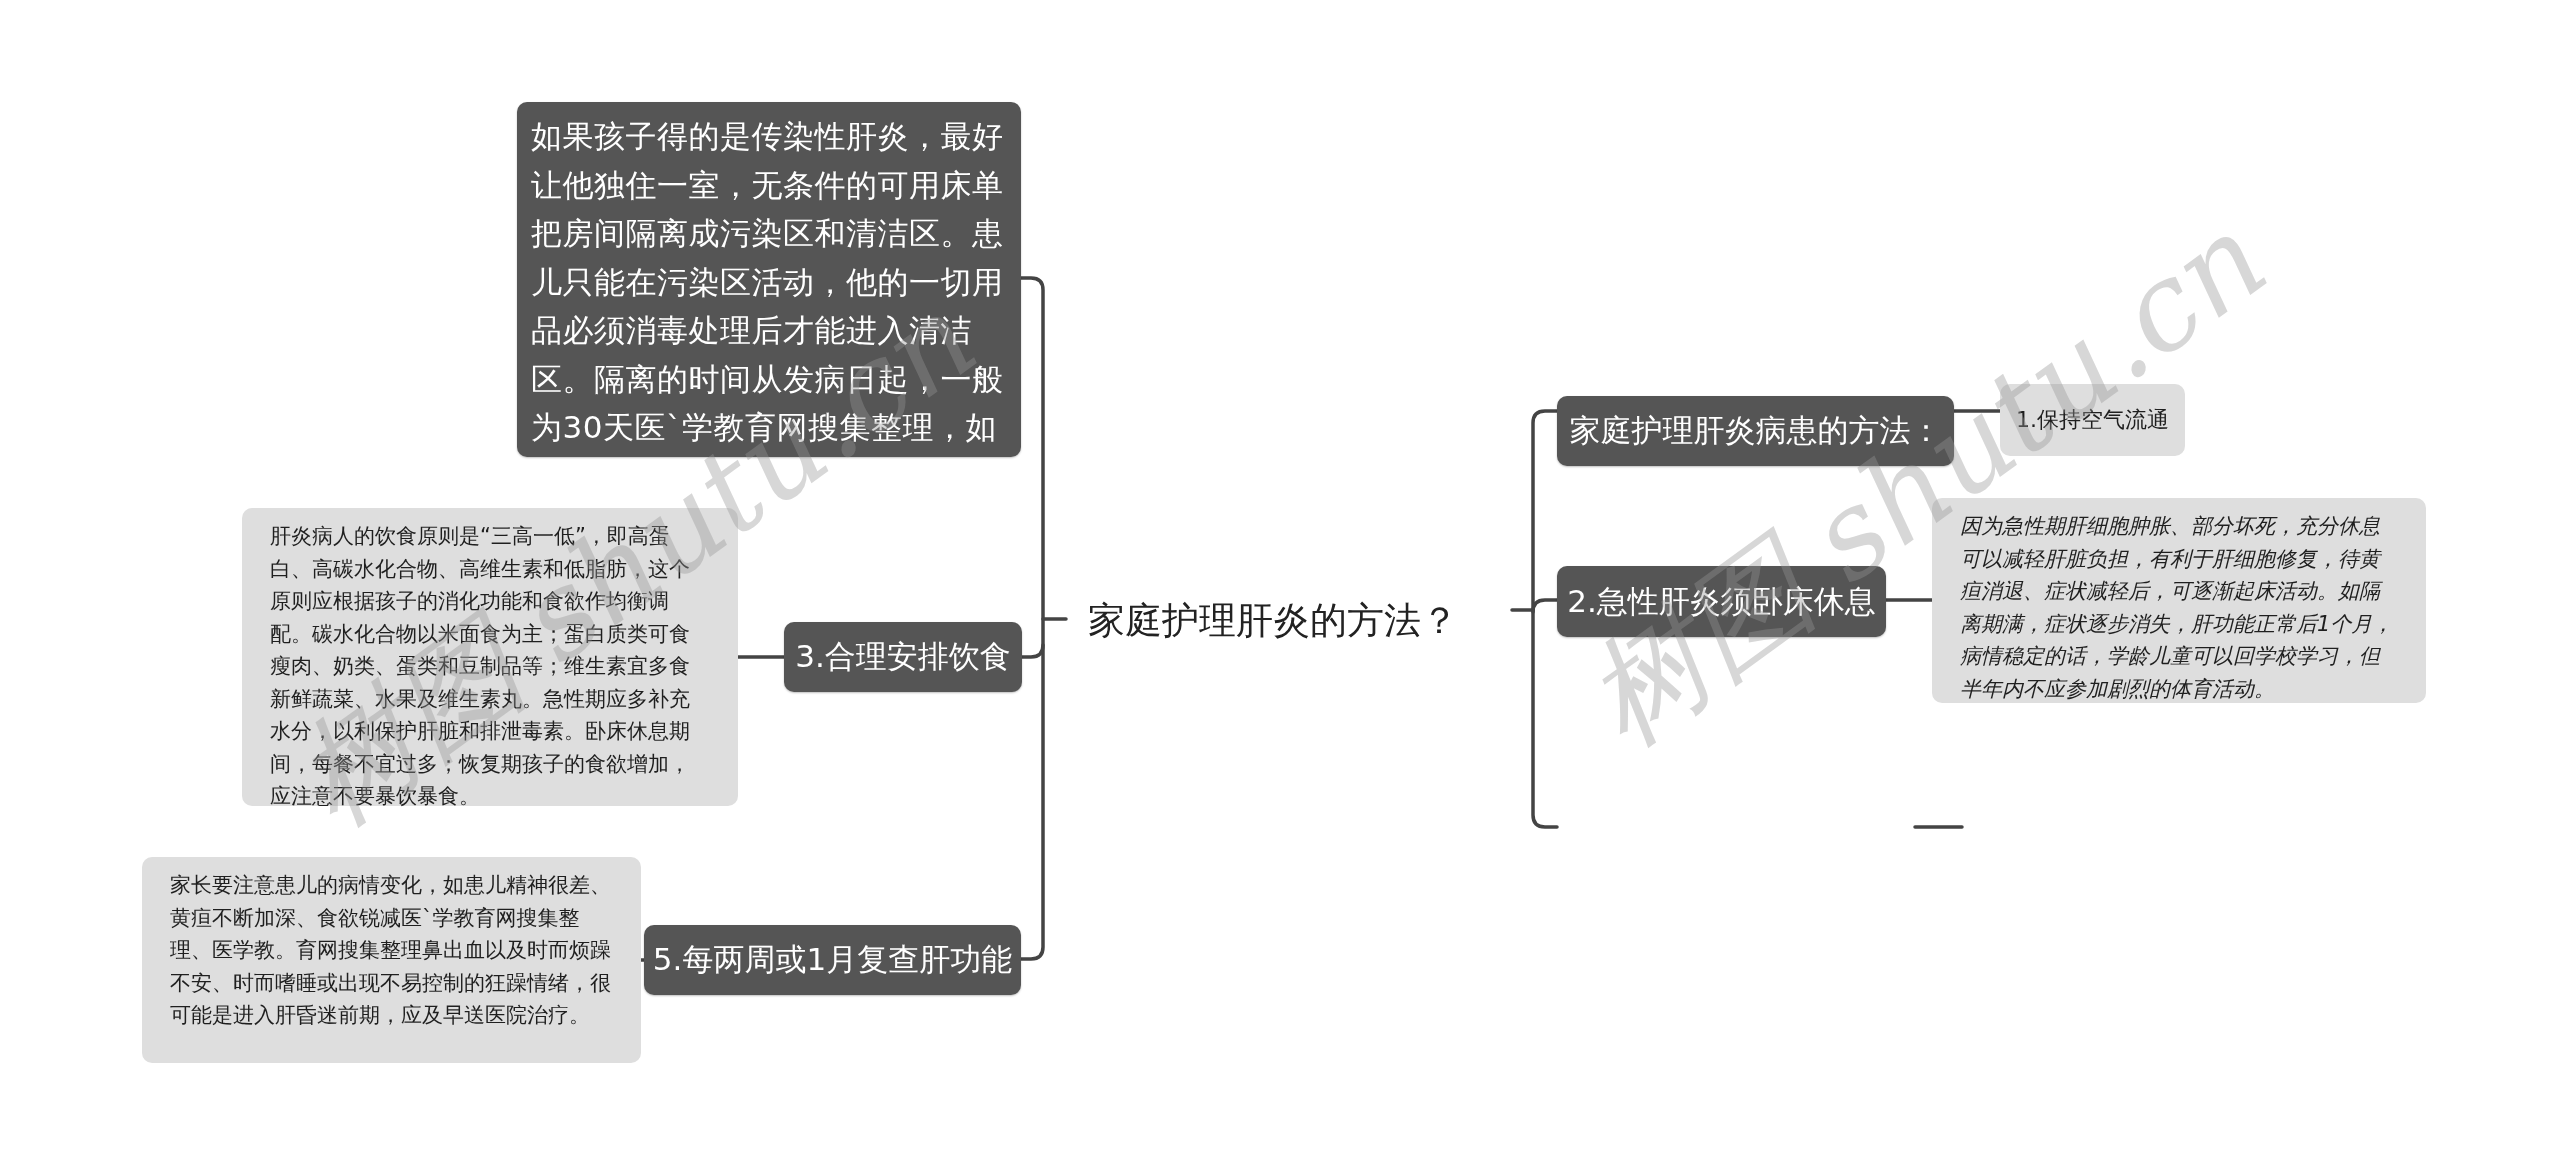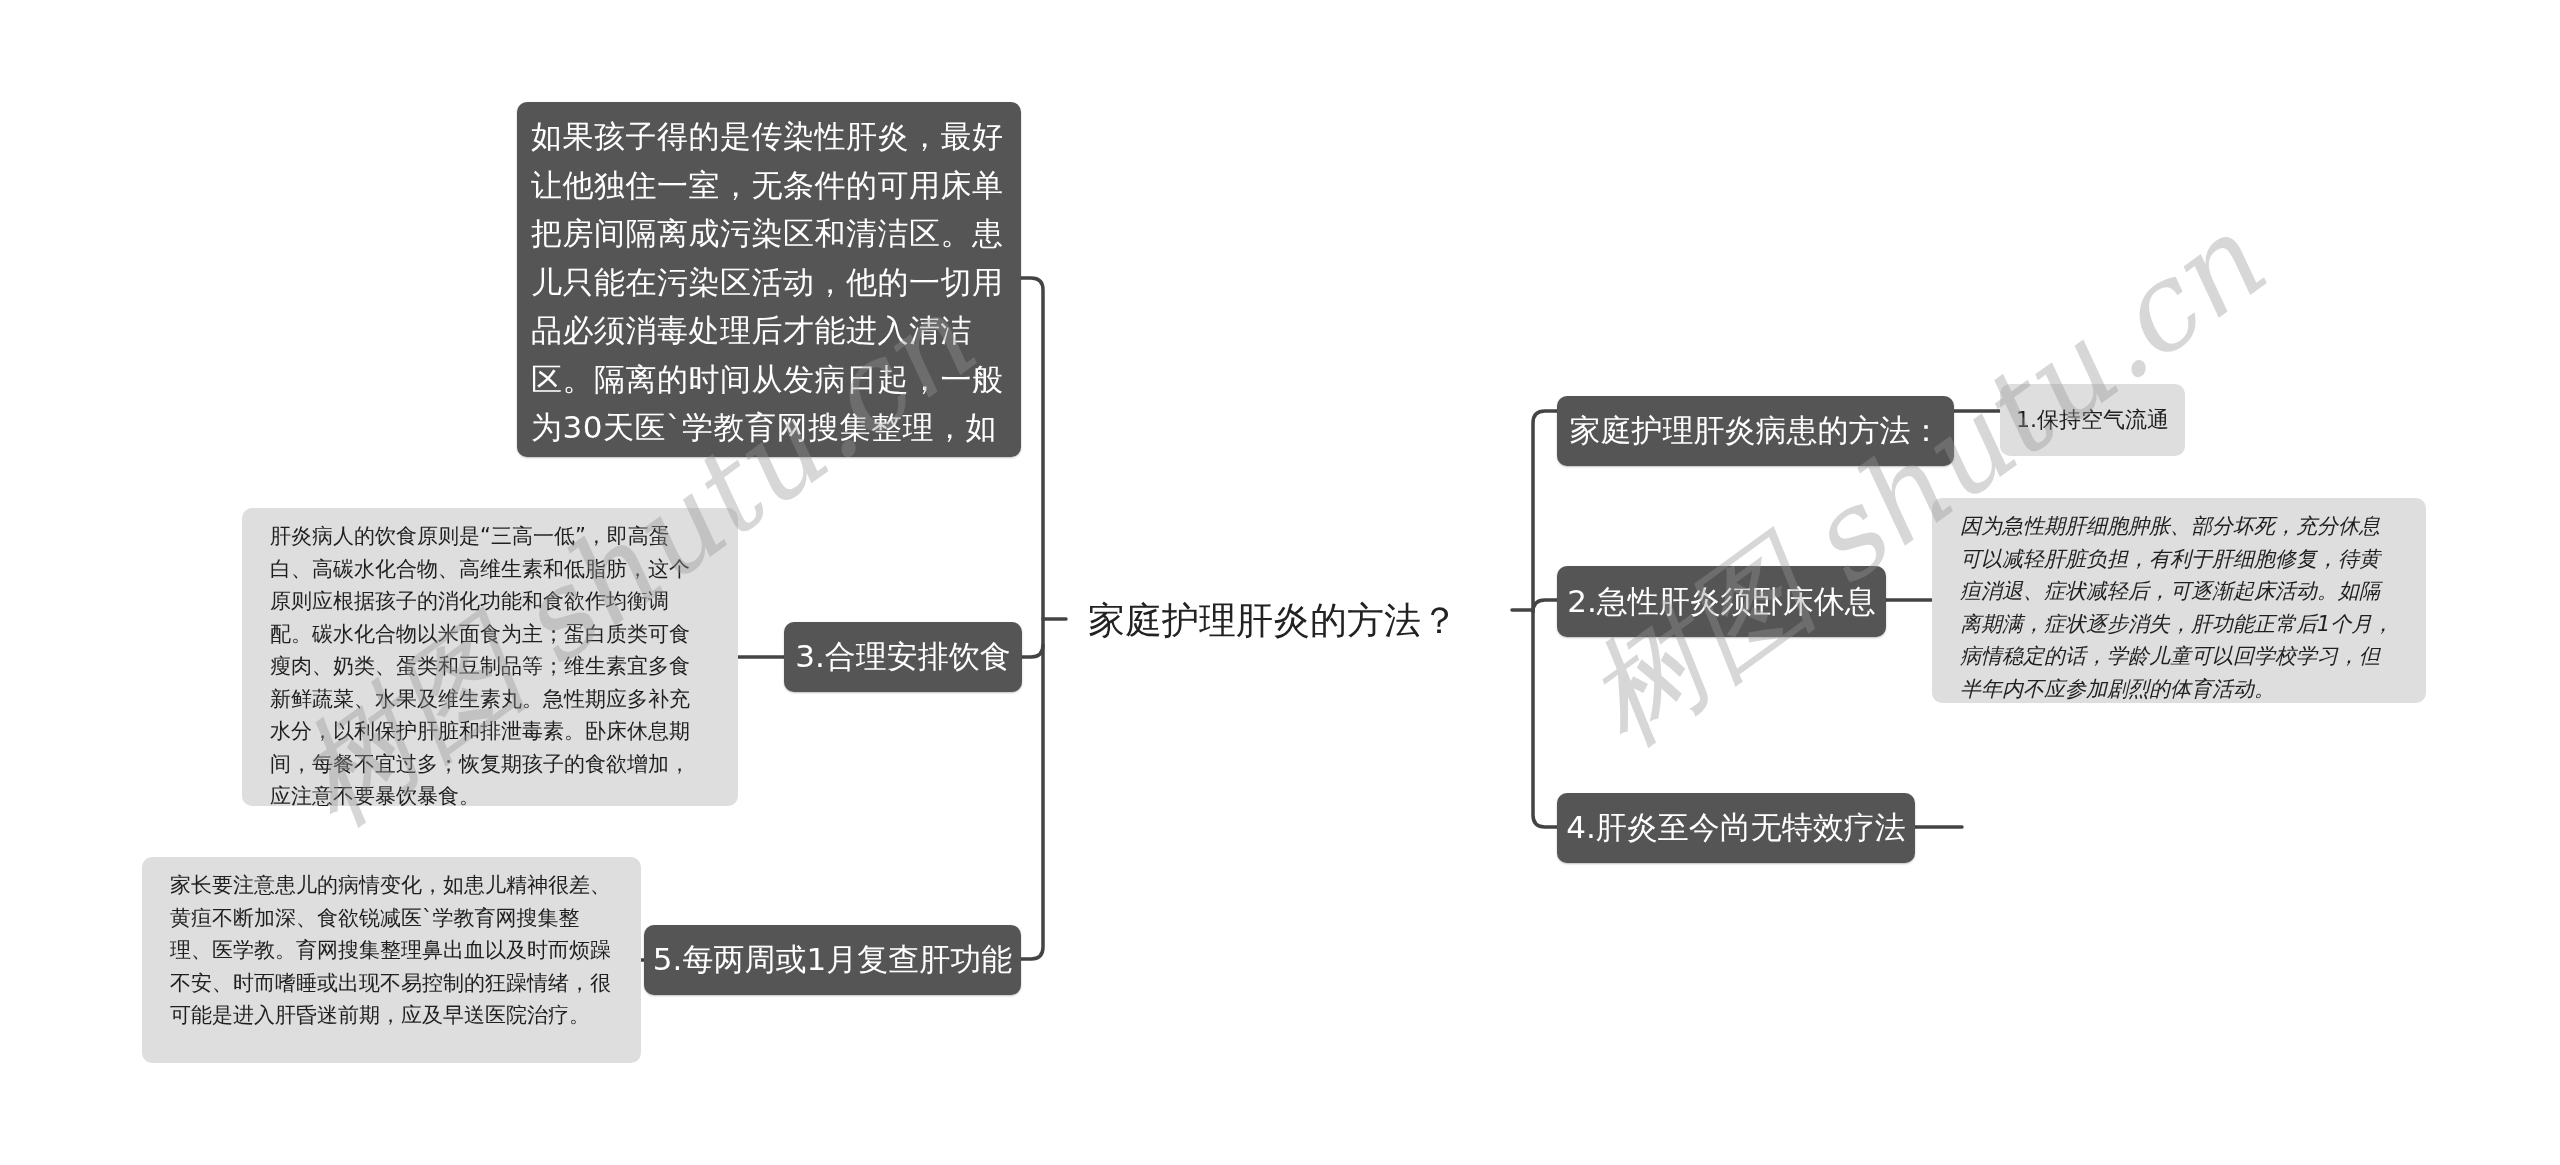--- a/index.html
+++ b/index.html
@@ -74,20 +74,17 @@
     <span>1.保持空气流通</span>
   </div>
 
   <div class="node dark" style="left:1557px; top:566px; width:329px; height:71px;">
     <span class="main-text">2.急性肝炎须卧床休息</span>
   </div>
   <div class="node light" style="left:1932px; top:498px; width:494px; height:205px;font-style:italic;">
     <div class="leaf-text">因为急性期肝细胞肿胀、部分坏死，充分休息可以减轻肝脏负担，有利于肝细胞修复，待黄疸消退、症状减轻后，可逐渐起床活动。如隔离期满，症状逐步消失，肝功能正常后1个月，病情稳定的话，学龄儿童可以回学校学习，但半年内不应参加剧烈的体育活动。</div>
   </div>
 
-  <div class="node dark" style="left:1557px; top:793px; width:358px; height:70px;">
-    <span class="main-text">4.肝炎至今尚无特效疗法</span>
-  </div>
 
   <div class="watermark" style="left:360px; top:700px; transform: rotate(-36deg);">树图 shutu.cn</div>
   <div class="watermark" style="left:1650px; top:620px; transform: rotate(-36deg);">树图 shutu.cn</div>
 
 </div>
 
 </body></html>

